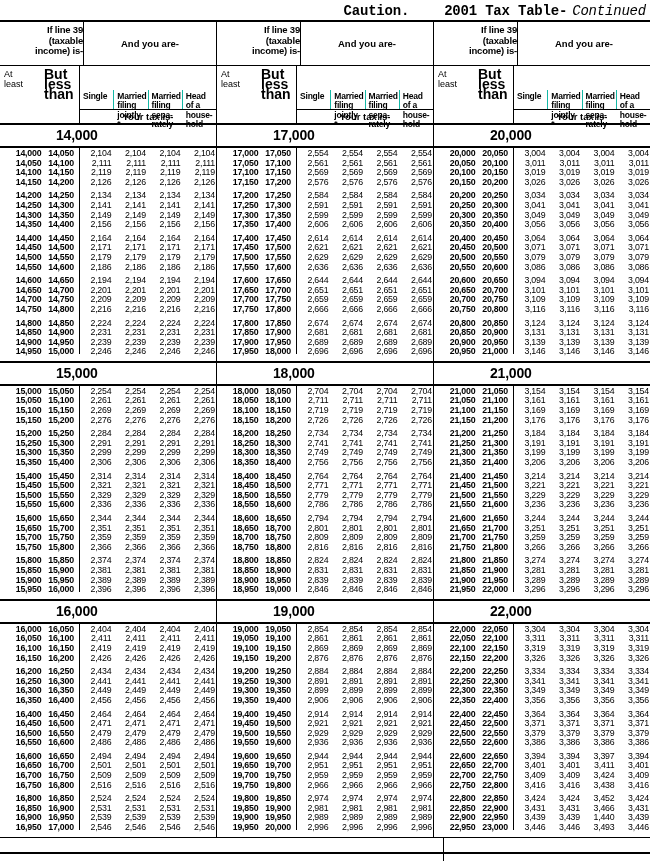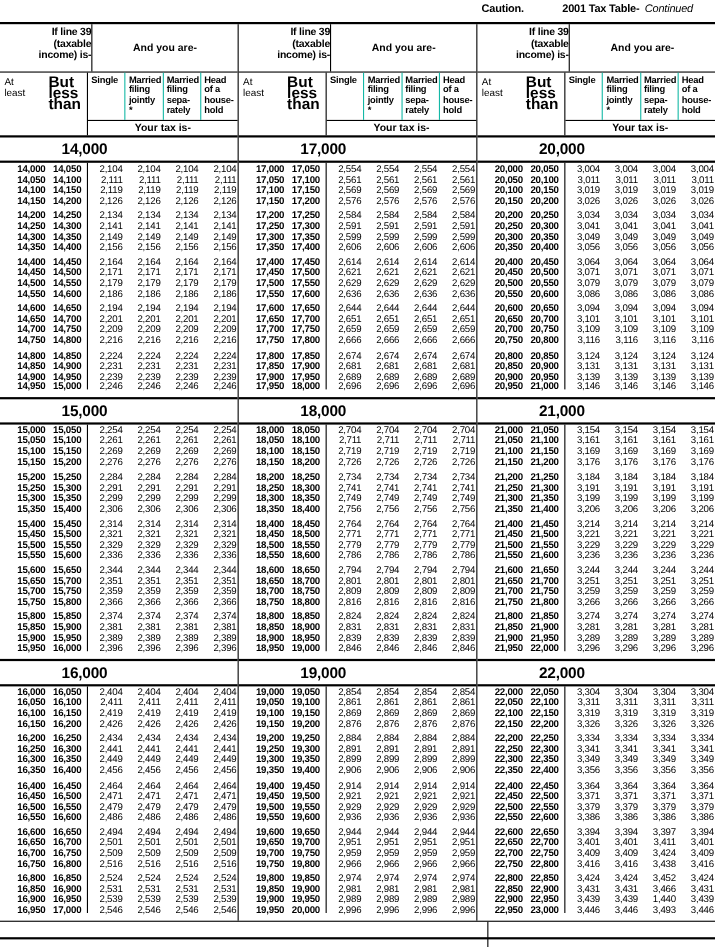--- a/index.html
+++ b/index.html
@@ -1,35 +1,35 @@
 <!DOCTYPE html>
 <html><head>
 <meta charset="utf-8">
 <style>
   html,body{margin:0;padding:0;background:#fff;}
   body{width:650px;height:861px;color:#000;font-family:"Liberation Sans",sans-serif;overflow:hidden;}
   .page{width:650px;}
-  .caption{display:flex;justify-content:flex-end;align-items:baseline;gap:5px;font-size:10px;padding:3px 20px 2px 0;height:15px;letter-spacing:-0.2px;}
+  .caption{display:flex;justify-content:flex-end;align-items:baseline;gap:5px;font-size:14px;padding:3px 4px 2px 0;height:15px;letter-spacing:-0.2px;font-family:Liberation Mono, monospace;}
   .caption .b{font-weight:bold;}
   .caption .i{font-style:italic;}
   .caption .title{margin-left:30px;}
   .panels{display:flex;border-top:2px solid #000;}
   .panel{flex:1 1 0;min-width:0;}
   .panel + .panel{border-left:1.5px solid #000;}
   
   .ph-top{display:flex;height:43px;border-bottom:1px solid #000;}
   .ph-income{width:79px;border-right:1px solid #000;font-weight:bold;font-size:9.5px;line-height:10.5px;padding:3px 0 0 4px;white-space:pre-line;letter-spacing:-0.2px;text-align:right;}
   .ph-andyou{flex:1;display:flex;align-items:center;justify-content:center;font-weight:bold;font-size:9.5px;}
   .ph-bottom{display:flex;}
   .ph-inc2{width:79px;border-right:1px solid #000;display:flex;}
   .ph-al{width:38px;font-weight:normal;font-size:9px;line-height:10px;padding:3px 0 0 4px;white-space:pre-line;}
   .ph-bl{flex:1;font-weight:bold;font-size:14px;line-height:10px;padding:3px 0 0 2px;white-space:pre-line;}
   .ph-tax{flex:1;display:flex;flex-direction:column;}
   .ph-statuses{display:flex;border-bottom:1px solid #000;height:43px;}
-  .ph-status{flex:1;font-weight:bold;font-size:8.5px;line-height:9.3px;padding:2px 0 0 3px;white-space:pre-line;letter-spacing:-0.2px;}
+  .ph-status{flex:1;font-weight:bold;font-size:8.5px;line-height:9.3px;padding:2px 0 0 3px;white-space:pre-line;letter-spacing:-0.2px;margin-top:24px;}
   .ph-status + .ph-status{border-left:1px solid #14b8a6;}
   .ph-yourtax{height:13px;text-align:center;font-weight:bold;font-size:9.5px;line-height:13px;}
   
   .block-h{border-top:2px solid #000;border-bottom:2px solid #000;font-weight:bold;font-size:14px;line-height:19px;height:19px;padding:1px 0;padding-left:56px;letter-spacing:-0.2px;}
   .rows{position:relative;padding-top:1px;}
   .rows::before{content:"";position:absolute;left:79px;top:0;bottom:3px;width:1px;background:#000;}
   .group{margin-bottom:4px;}
   .row{display:flex;height:9.6px;line-height:9.6px;font-size:8.8px;letter-spacing:-0.2px;}
   .c-al{width:42px;text-align:right;font-weight:bold;}
   .c-bl{width:33px;margin-right:4px;text-align:right;font-weight:bold;}

